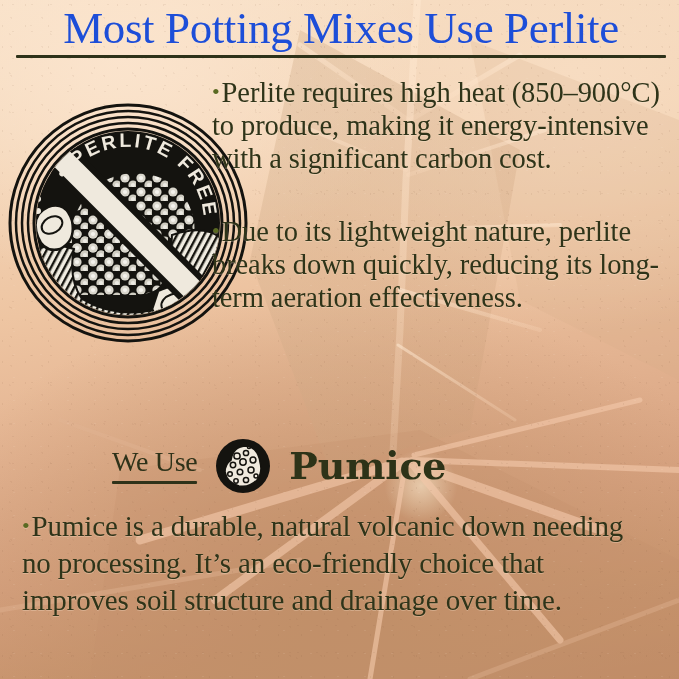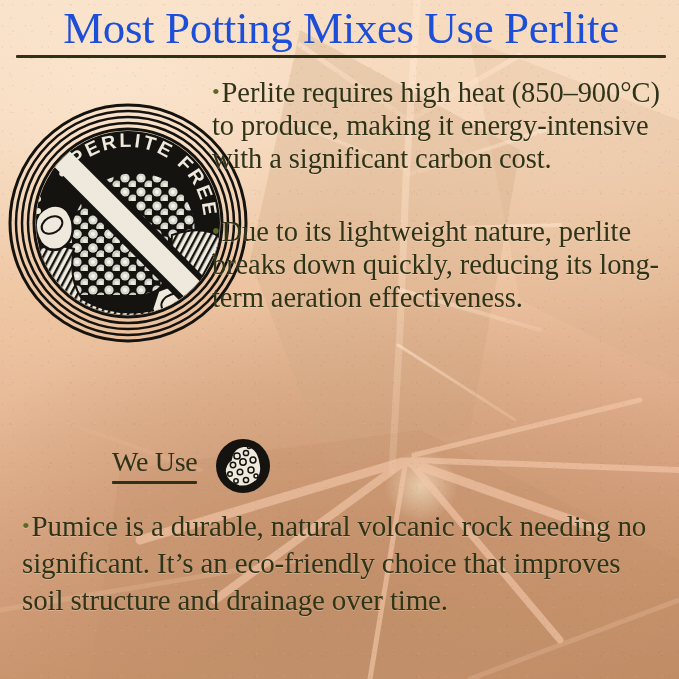--- a/index.html
+++ b/index.html
@@ -316,18 +316,19 @@
             <circle cx="36" cy="32" r="3.0"></circle>
           <circle cx="25" cy="34" r="2.8"></circle>
             <circle cx="15" cy="36" r="2.3"></circle>
           <circle cx="31" cy="42" r="2.6"></circle>
             <circle cx="21" cy="43" r="2.2"></circle>
           <circle cx="41" cy="38" r="2.0"></circle>
             <circle cx="34" cy="9" r="1.6"></circle>
         </g>
       </svg>
 
+      <div class="pumice-label">Pumice</div>
     </div>
 
-    <p class="bottom-para"><span class="dot">•</span><span>Pumice is a durable, natural volcanic rock needing no significant. It’s an eco-friendly choice that improves soil structure and drainage over time.</span></p>
+    <p class="bottom-para"><span class="dot">•</span><span>Pumice is a durable, natural volcanic down needing no processing. It’s an eco-friendly choice that improves soil structure and drainage over time.</span></p>
 
   </div>
 </div>
 
 </body></html>

